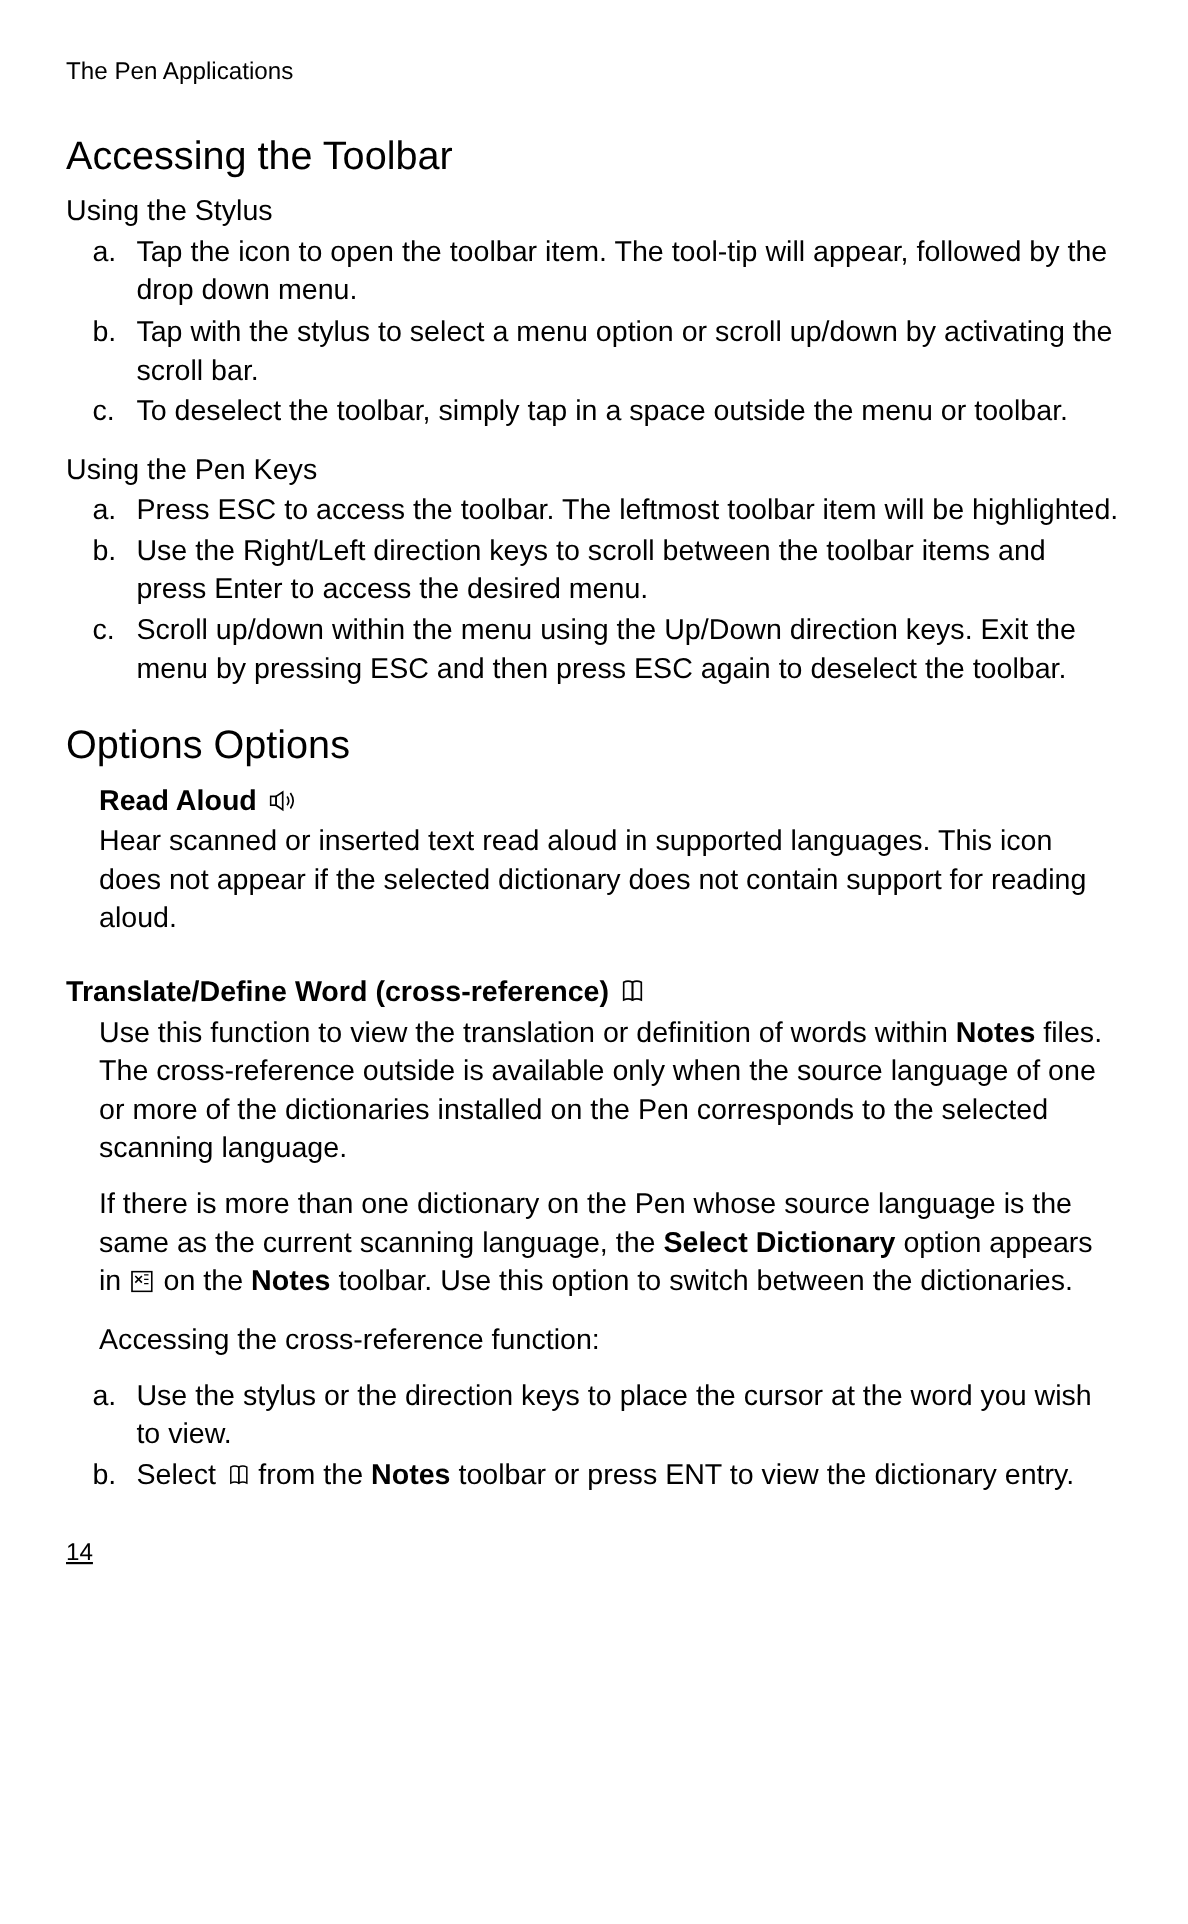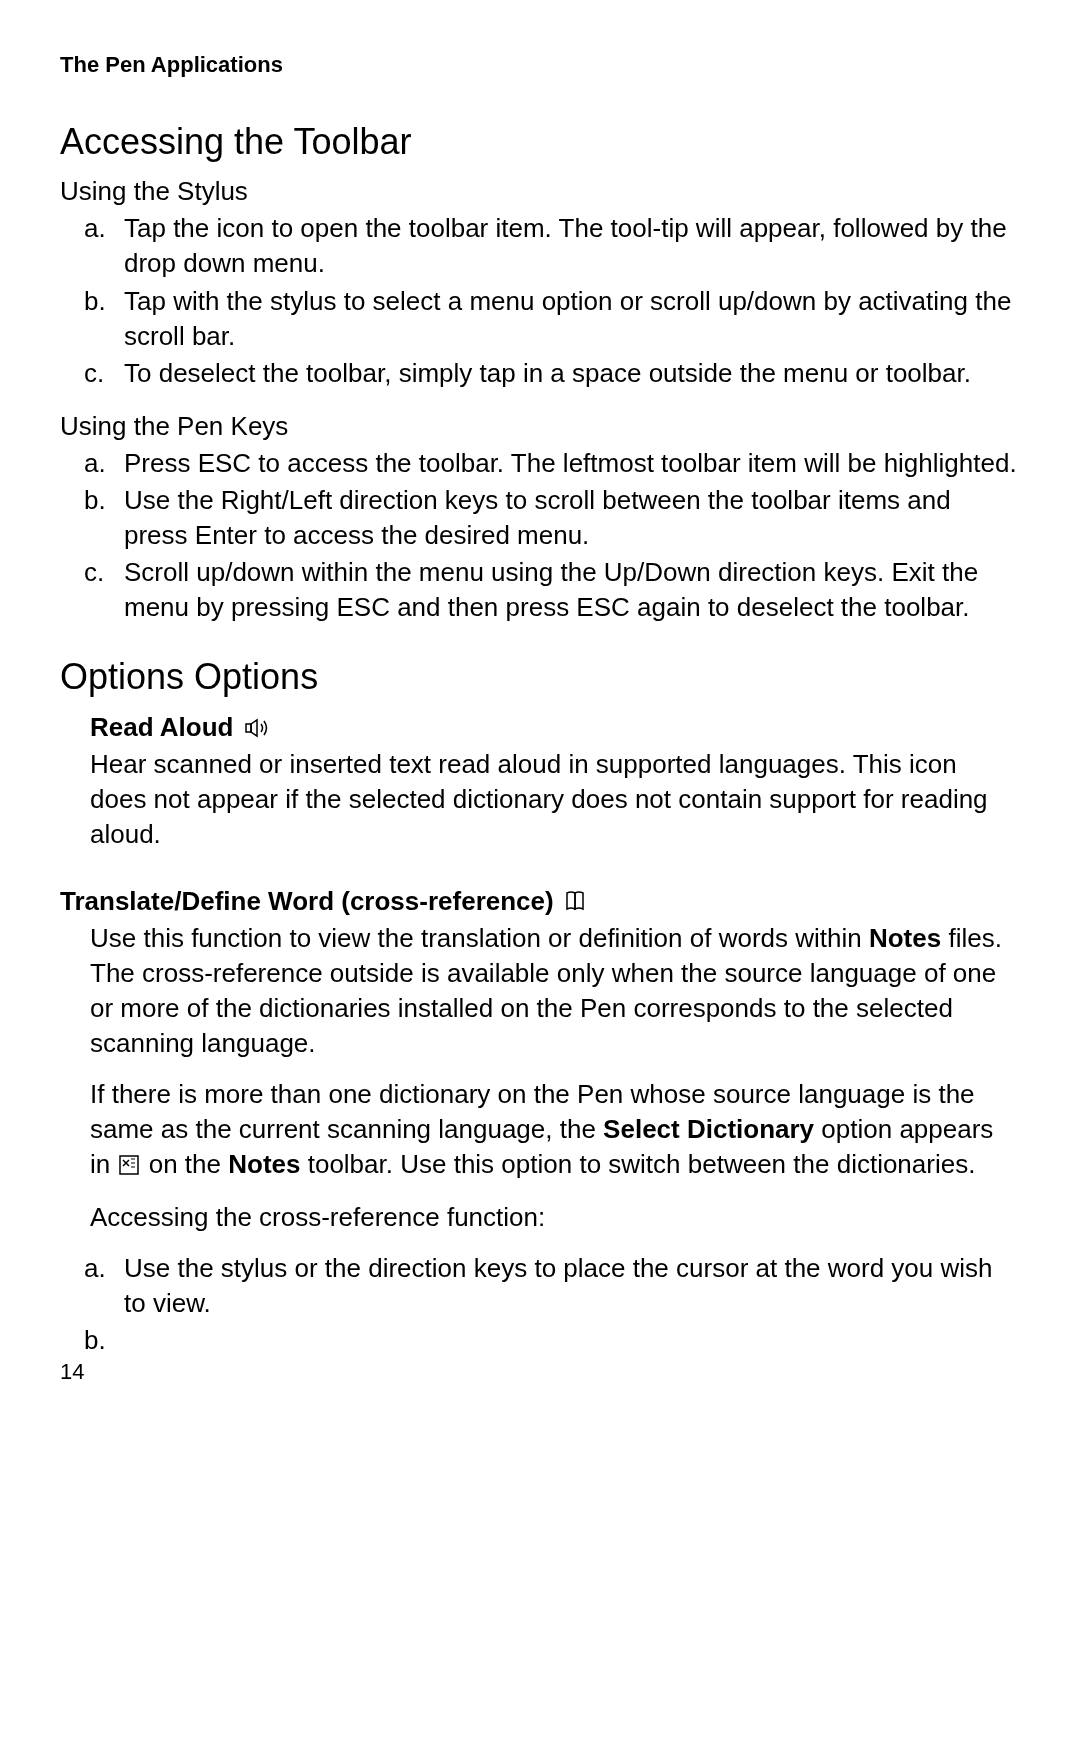--- a/index.html
+++ b/index.html
@@ -12,21 +12,20 @@
       font-size: 26px;
       line-height: 1.35;
       color: #000;
       background: #fff;
       width: 1080px;
       padding: 50px 60px 40px 60px;
     }
     .header-label {
       font-size: 22px;
       margin-bottom: 38px;
-      font-weight: bold;
     }
     h2 {
       font-size: 36px;
       font-weight: normal;
       margin-bottom: 8px;
     }
     .subhead {
       font-size: 26px;
       font-weight: normal;
       margin-top: 6px;
@@ -69,20 +68,21 @@
       margin-left: 4px;
     }
     .icon-settings {
       display: inline-block;
       vertical-align: middle;
       margin: 0 2px;
     }
     .page-num {
       font-size: 22px;
       margin-top: 36px;
+      text-decoration: underline;
     }
     .bold {
       font-weight: bold;
     }
   </style>
 </head>
 <body>
 
 <div class="header-label">The Pen Applications</div>
 
@@ -145,16 +145,26 @@
     </svg>
   </span>
   <span> on the </span><span class="bold">Notes</span><span> toolbar. Use this option to switch between the dictionaries.</span>
 </div>
 
 <div class="para">Accessing the cross-reference function:</div>
 
 <ol class="lettered">
   <li><span class="letter">a.</span><span>Use the stylus or the direction keys to place the cursor at the word you wish to view.</span></li>
   <li><span class="letter">b.</span>
+    <span>
+      <span>Select </span>
+      <span class="icon-book">
+        <svg width="20" height="20" viewBox="0 0 22 22">
+          <path d="M2 3 Q6 1 10 3 L10 19 Q6 17 2 19 Z" fill="none" stroke="#000" stroke-width="1.5"></path>
+          <path d="M10 3 Q14 1 18 3 L18 19 Q14 17 10 19 Z" fill="none" stroke="#000" stroke-width="1.5"></path>
+        </svg>
+      </span>
+      <span> from the </span><span class="bold">Notes</span><span> toolbar or press ENT to view the dictionary entry.</span>
+    </span>
   </li>
 </ol>
 
 <div class="page-num">14</div>
 
 </body></html>

